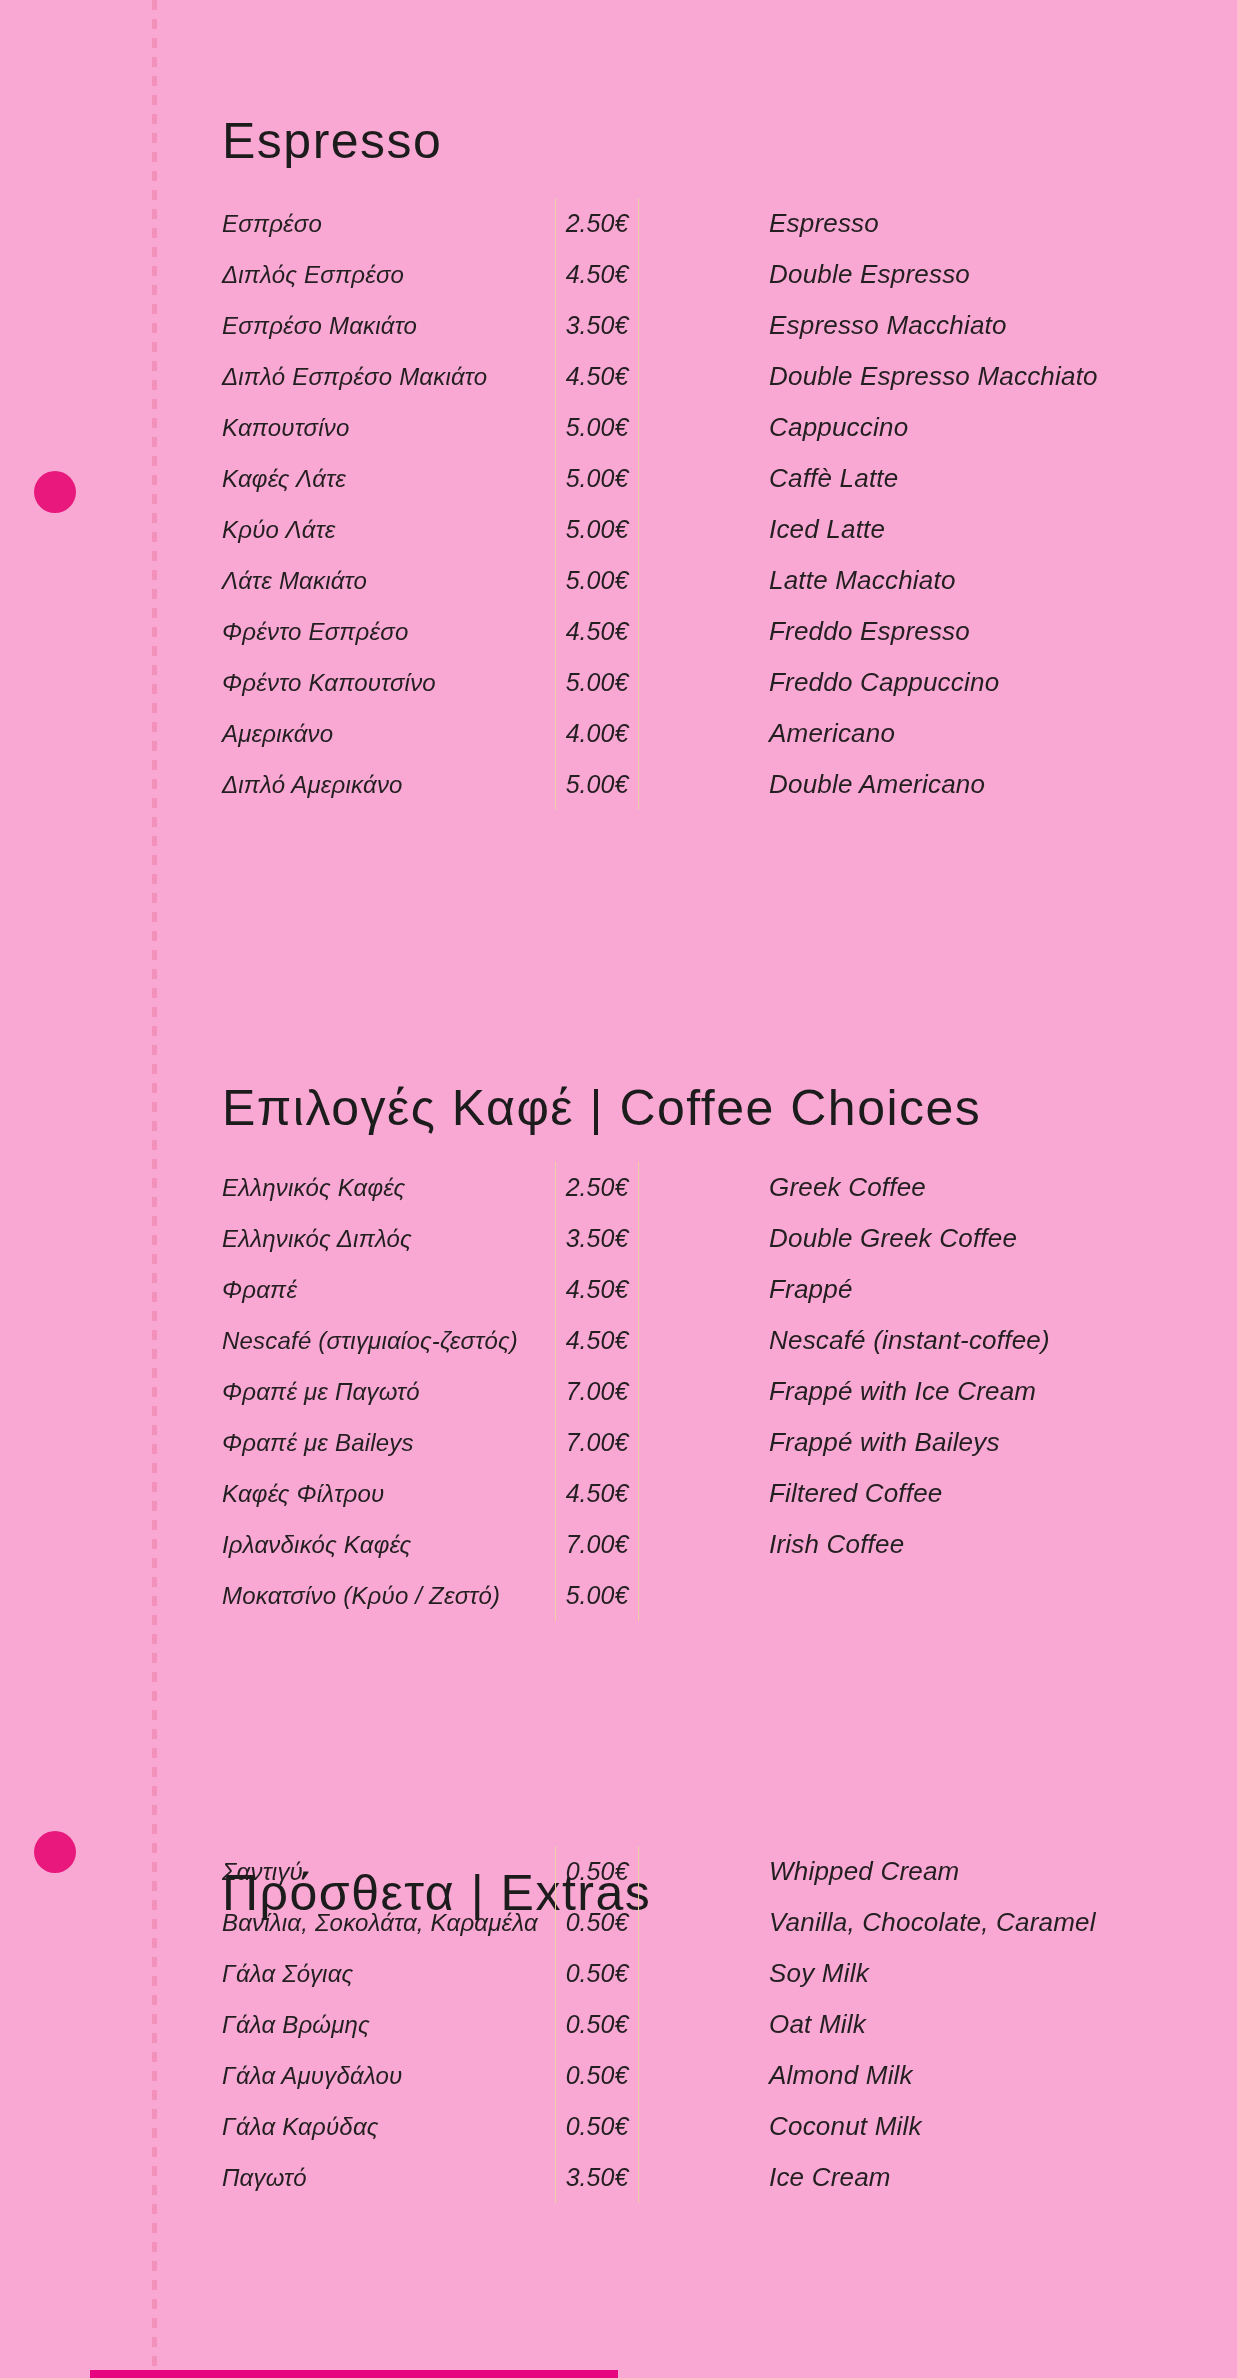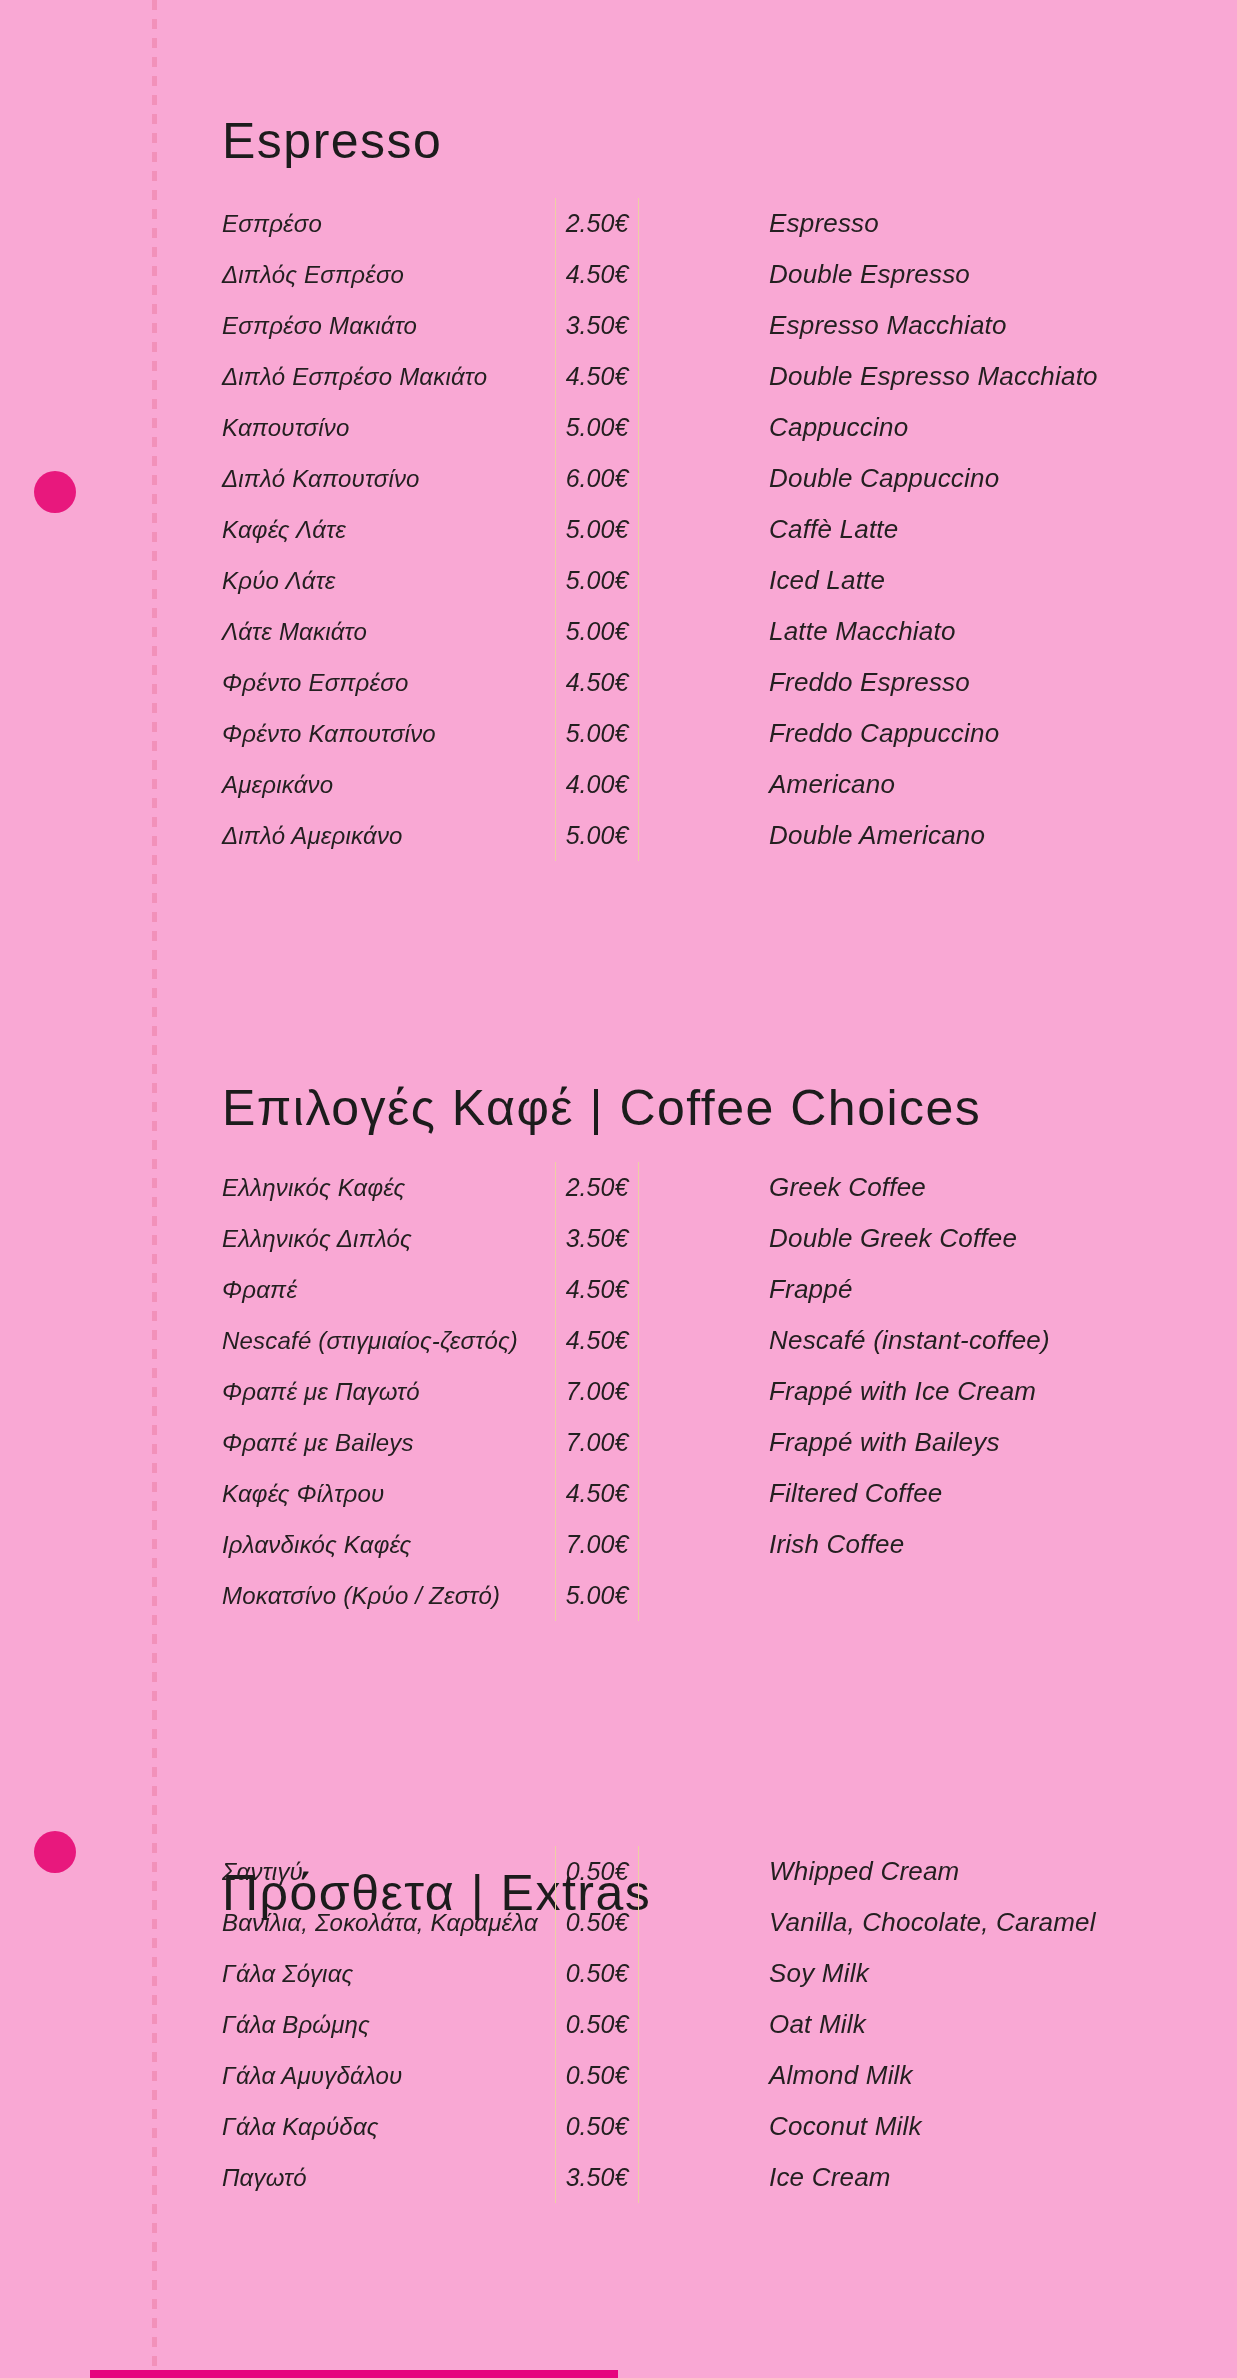--- a/index.html
+++ b/index.html
@@ -136,25 +136,20 @@
         <div class="cell-el">Διπλό Εσπρέσο Μακιάτο</div>
         <div class="cell-price">4.50€</div>
         <div class="cell-en">Double Espresso Macchiato</div>
       </div>
       <div class="row">
         <div class="cell-el">Καπουτσίνο</div>
         <div class="cell-price">5.00€</div>
         <div class="cell-en">Cappuccino</div>
       </div>
       <div class="row">
-        <div class="cell-el">Διπλό Καπουτσίνο</div>
-        <div class="cell-price">6.00€</div>
-        <div class="cell-en">Double Cappuccino</div>
-      </div>
-      <div class="row">
         <div class="cell-el">Καφές Λάτε</div>
         <div class="cell-price">5.00€</div>
         <div class="cell-en">Caffè Latte</div>
       </div>
       <div class="row">
         <div class="cell-el">Κρύο Λάτε</div>
         <div class="cell-price">5.00€</div>
         <div class="cell-en">Iced Latte</div>
       </div>
       <div class="row">

